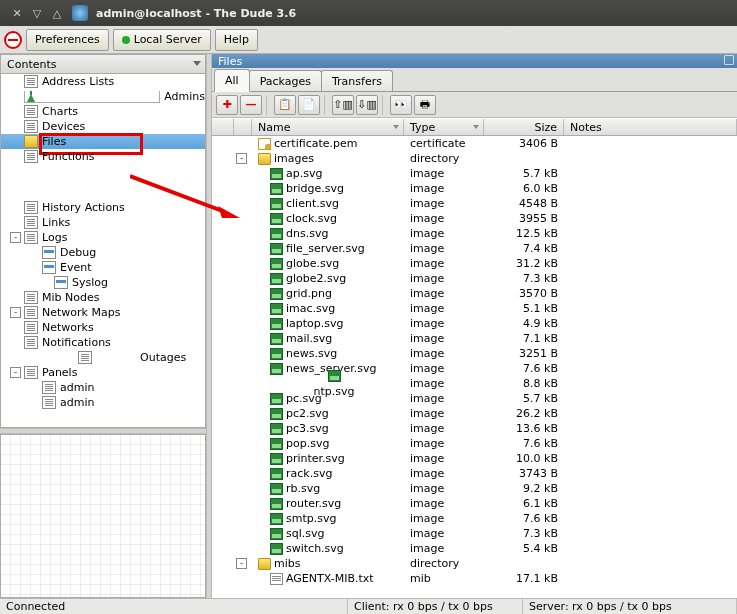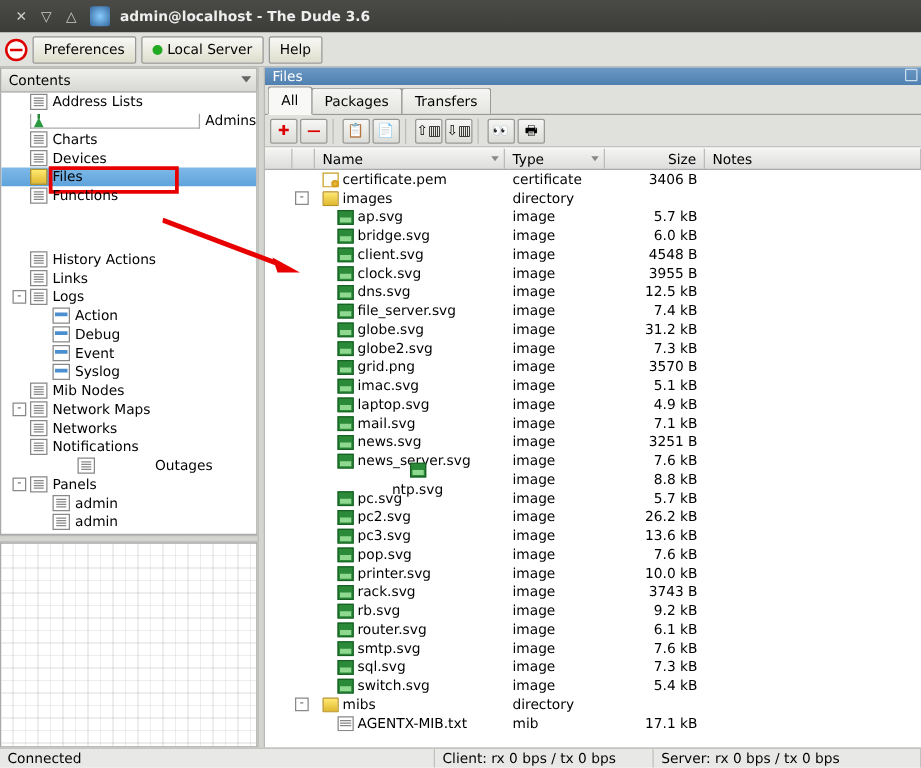--- a/index.html
+++ b/index.html
@@ -177,33 +177,28 @@
         <span>Links</span>
       </div>
       <div class="tree-row" style="padding-left: 6px;">
         <span class="expander">-</span>
         <span class="ticon page"></span>
         <span>Logs</span>
       </div>
       <div class="tree-row" style="padding-left: 24px;">
         <span class="expander blank"></span>
         <span class="ticon log"></span>
-        <span>Action</span>
-      </div>
-      <div class="tree-row" style="padding-left: 24px;">
-        <span class="expander blank"></span>
-        <span class="ticon log"></span>
         <span>Debug</span>
       </div>
       <div class="tree-row" style="padding-left: 24px;">
         <span class="expander blank"></span>
         <span class="ticon log"></span>
         <span>Event</span>
       </div>
-      <div class="tree-row" style="padding-left: 24px;">
+      <div class="tree-row" style="padding-left: 36px;">
         <span class="expander blank"></span>
         <span class="ticon log"></span>
         <span>Syslog</span>
       </div>
       <div class="tree-row" style="padding-left: 6px;">
         <span class="expander blank"></span>
         <span class="ticon page"></span>
         <span>Mib Nodes</span>
       </div>
       <div class="tree-row" style="padding-left: 6px;">
@@ -214,21 +209,21 @@
       <div class="tree-row" style="padding-left: 6px;">
         <span class="expander blank"></span>
         <span class="ticon page"></span>
         <span>Networks</span>
       </div>
       <div class="tree-row" style="padding-left: 6px;">
         <span class="expander blank"></span>
         <span class="ticon page"></span>
         <span>Notifications</span>
       </div>
-      <div class="tree-row" style="padding-left: 0; gap: 44px;">
+      <div class="tree-row" style="padding-left: 16px; gap: 44px;">
         <span class="expander blank"></span>
         <span class="ticon page"></span>
         <span>Outages</span>
       </div>
       <div class="tree-row" style="padding-left: 6px;">
         <span class="expander">-</span>
         <span class="ticon page"></span>
         <span>Panels</span>
       </div>
       <div class="tree-row" style="padding-left: 24px;">

